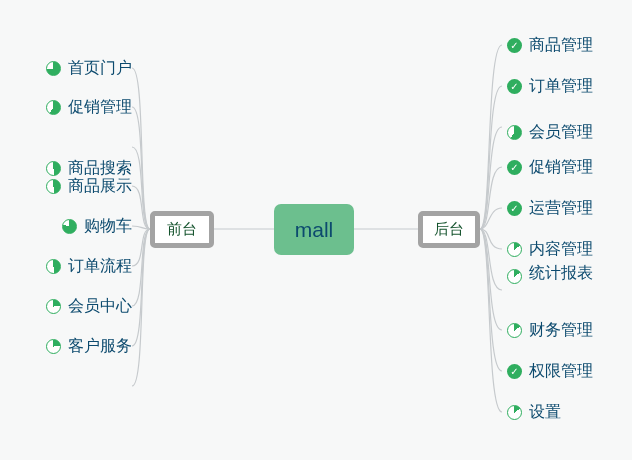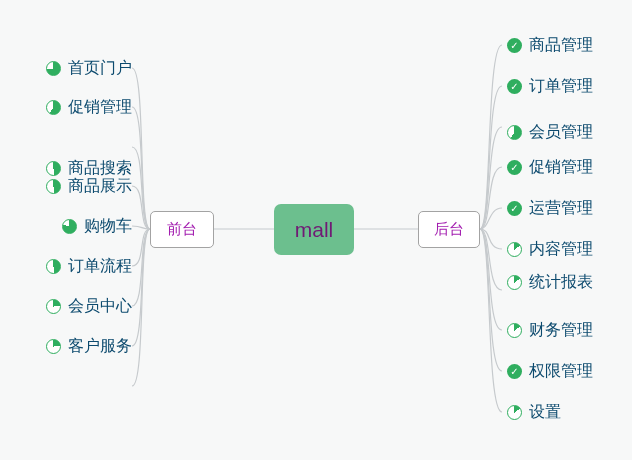--- a/index.html
+++ b/index.html
@@ -18,28 +18,28 @@
     position: absolute;
     display: flex;
     align-items: center;
     justify-content: center;
     border-radius: 5px;
     cursor: default;
   }
   .node.root {
     left: 274px; top: 204px; width: 80px; height: 51px;
     background: #6cbf8e;
-    color: #701a75;
+    color: #0c4a6e;
     font-size: 21px;
     border-radius: 7px;
   }
   .node.branch {
     background: #ffffff;
-    border: 1px solid #a3a3a3;
-    color: #a21caf;
+    border: 5px solid #a3a3a3;
+    color: #14532d;
     font-size: 15px;
   }
   .node.branch-left { left: 150px; top: 211px; width: 64px; height: 37px; }
   .node.branch-right { left: 418px; top: 211px; width: 62px; height: 37px; }
 
   .topic {
     position: absolute;
     height: 20px;
     display: flex;
     align-items: center;
@@ -67,21 +67,21 @@
 
   
   .topic.left { right: 500px; flex-direction: row; }
   .lt0 { top: 58px; }  .lt1 { top: 97px; }  .lt2 { top: 137px; margin-top: 21px; }
   .lt3 { top: 176px; } .lt4 { top: 216px; } .lt5 { top: 256px; }
   .lt6 { top: 296px; } .lt7 { top: 336px; font-family: Liberation Serif, serif; } .lt8 { top: 376px; }
 
   .topic.right { left: 507px; }
   .rt0 { top: 35px; }  .rt1 { top: 76px; }  .rt2 { top: 122px; }
   .rt3 { top: 157px; } .rt4 { top: 198px; } .rt5 { top: 239px; }
-  .rt6 { top: 272px; } .rt7 { top: 320px; } .rt8 { top: 361px; }
+  .rt6 { top: 264px; align-items: flex-end; } .rt7 { top: 320px; } .rt8 { top: 361px; }
   .rt9 { top: 402px; }
 </style>
 </head>
 <body>
 
 <div class="canvas">
 
   <svg class="connectors" viewBox="0 0 632 460">
     <path d="M214,229 H274"></path>
     <path d="M354,229 H418"></path>

